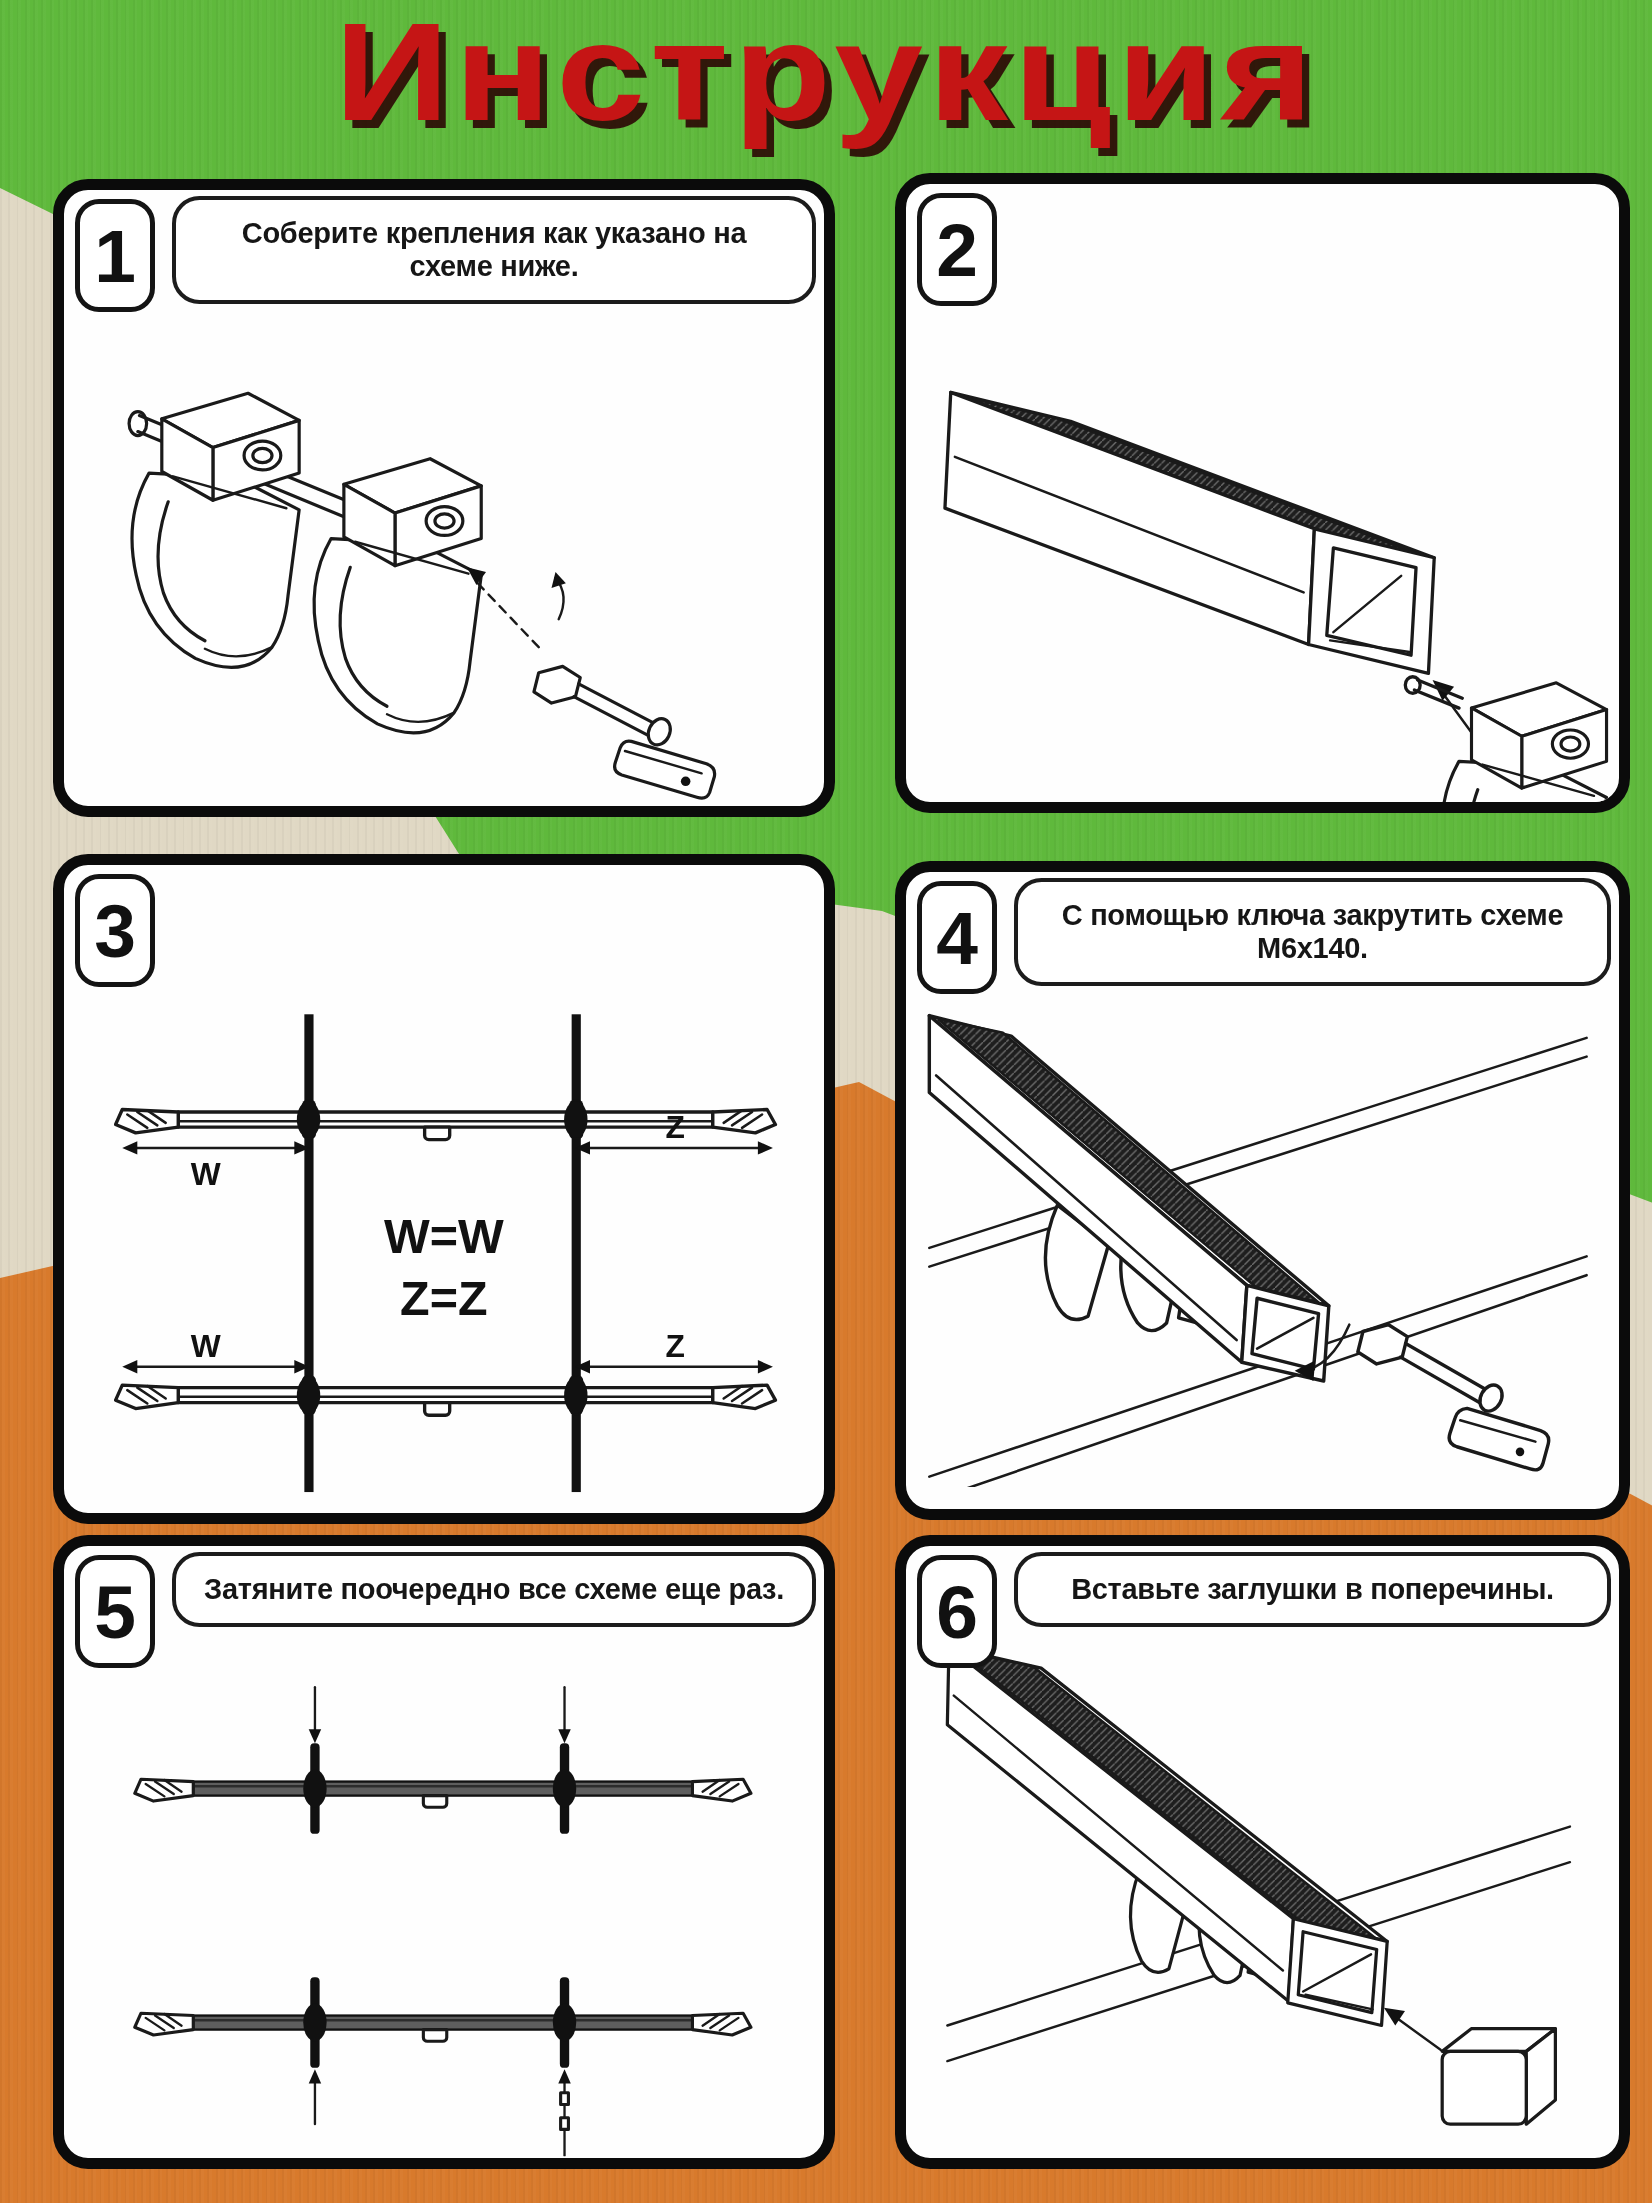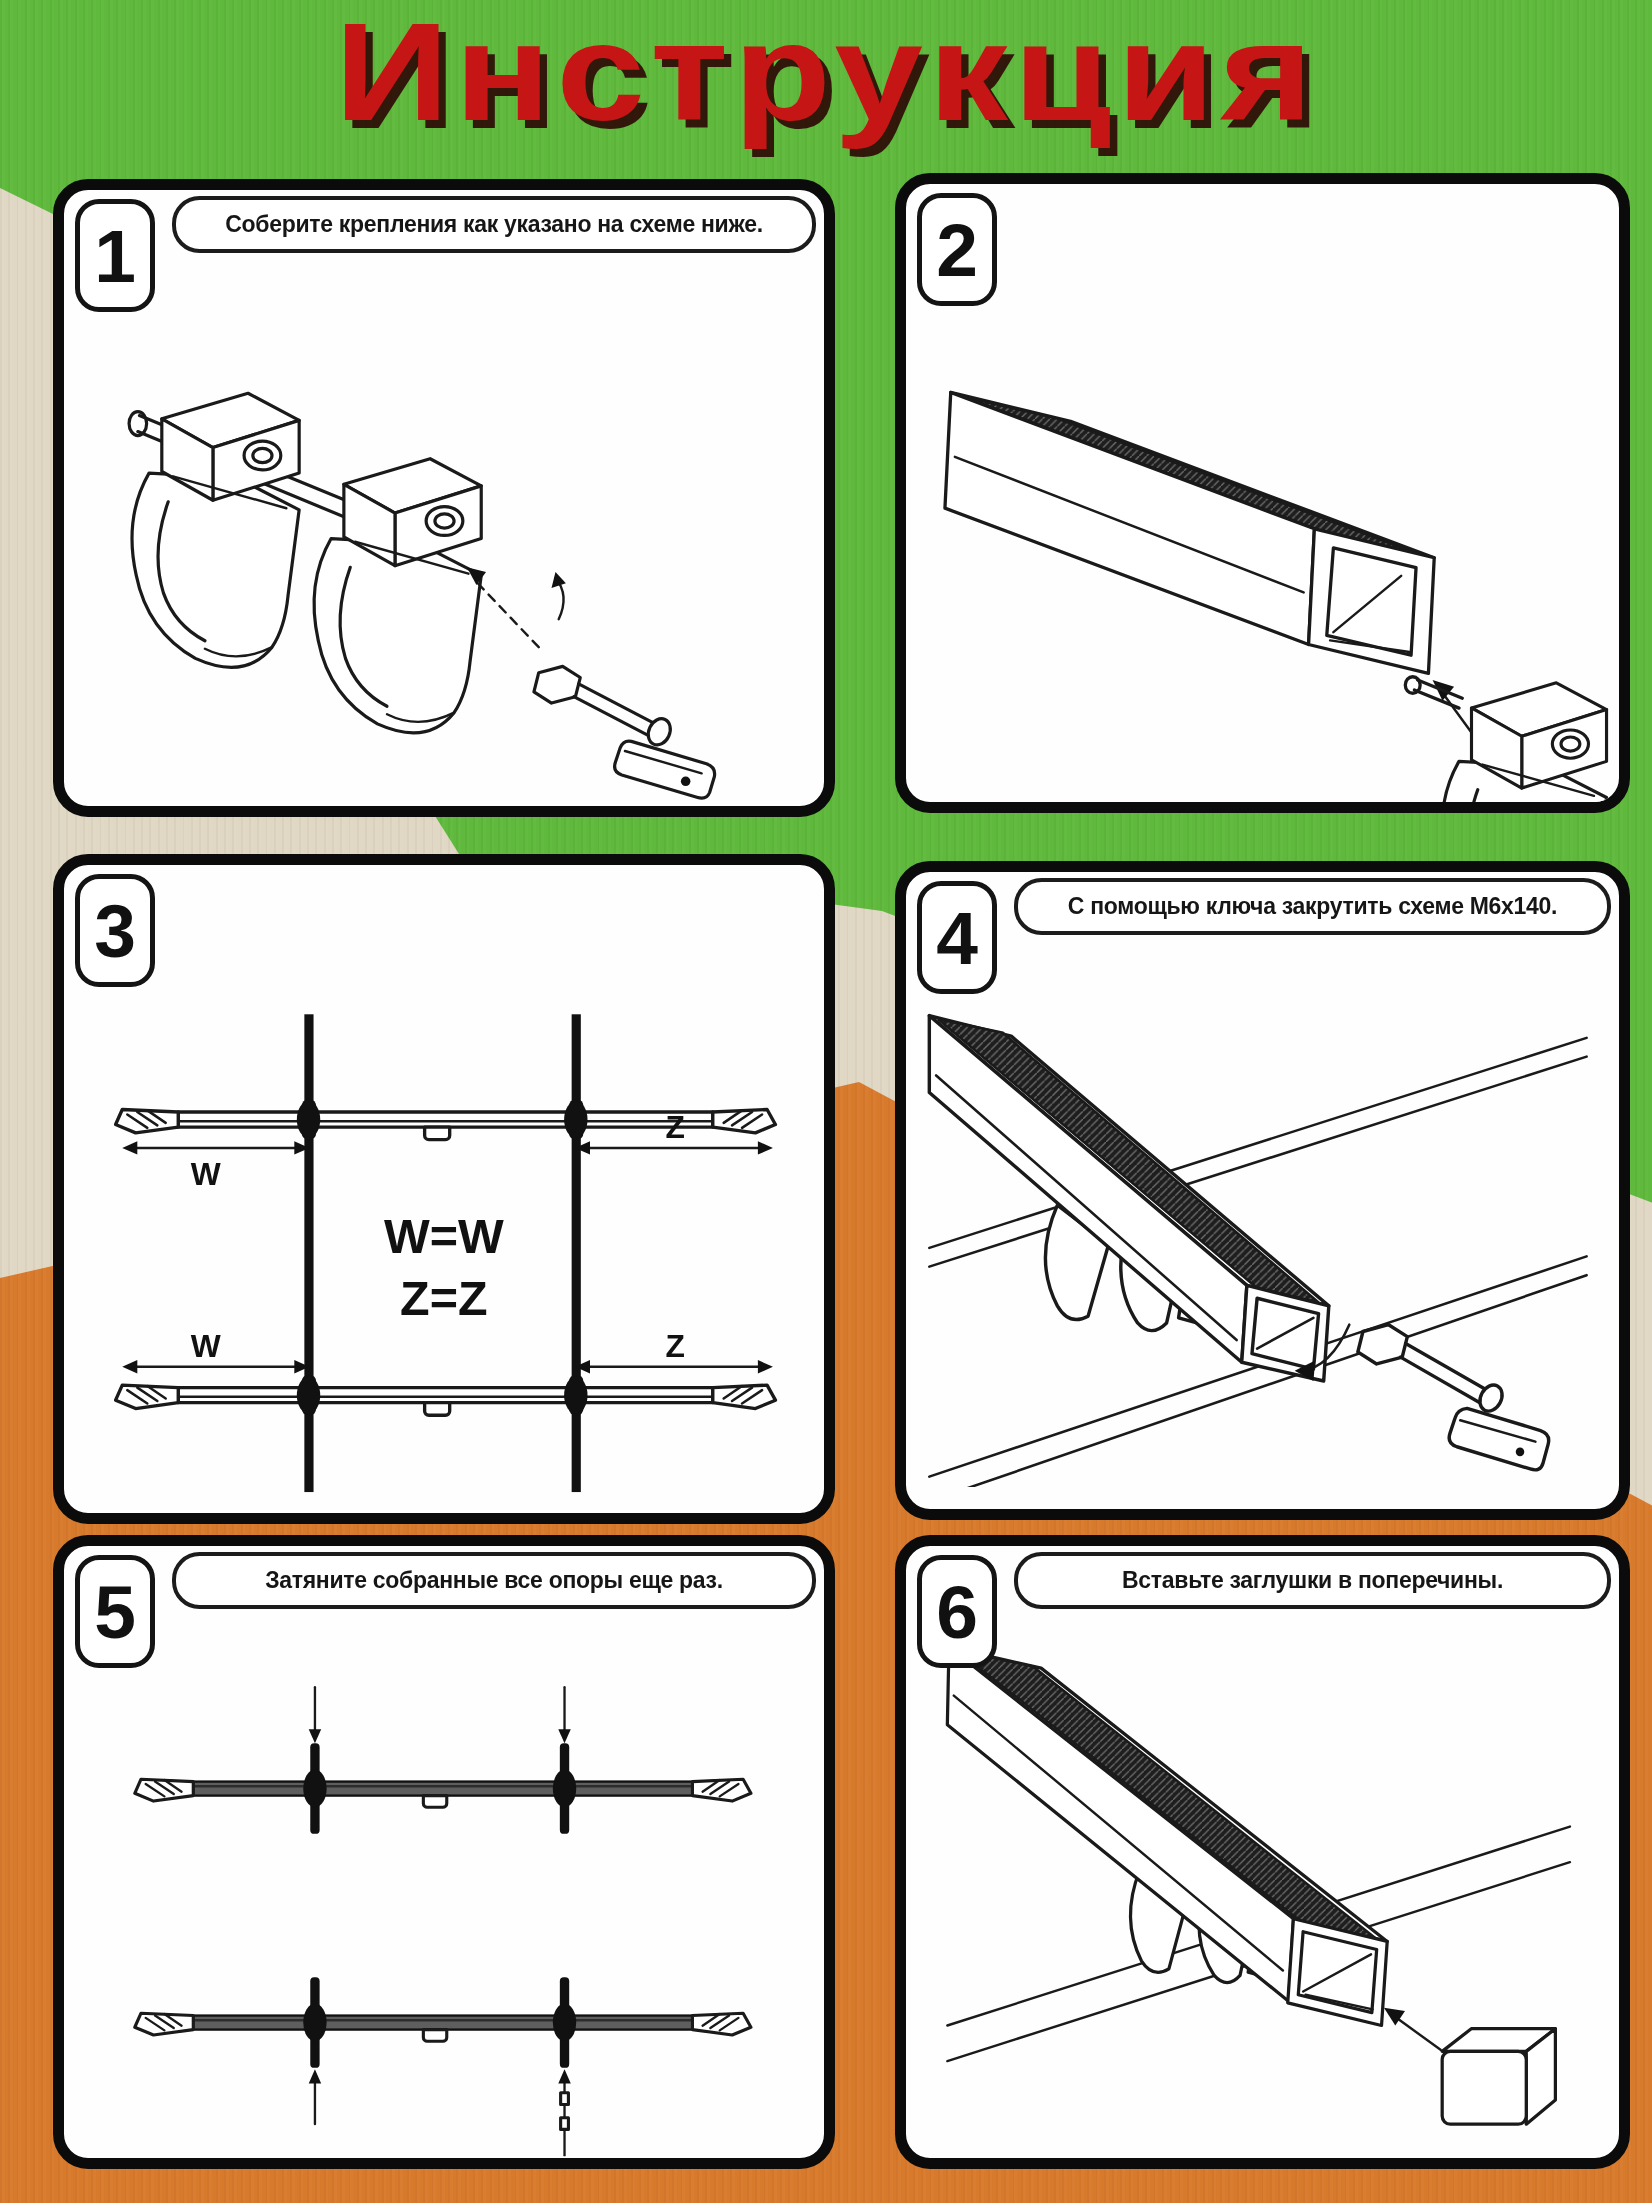--- a/index.html
+++ b/index.html
@@ -29,22 +29,22 @@
   .badge{
     position:absolute;top:9.2px;left:11px;width:70px;height:103px;
     border:5.5px solid #141414;border-radius:24px;background:#fff;color:#111;
     display:flex;align-items:center;justify-content:center;
     font-size:75px;font-weight:bold;z-index:3;
   }
   .label{
     position:absolute;top:5.5px;left:108px;right:8px;min-height:57px;
     border:4.6px solid #1c1c1c;border-radius:27.5px;background:#fff;
     display:flex;align-items:center;justify-content:center;text-align:center;
-    font-weight:bold;font-size:23px;line-height:1.14;color:#161616;
-    padding:10px 24px;z-index:2;box-sizing:border-box;letter-spacing:-0.3px;
+    font-weight:bold;font-size:29px;line-height:1.14;color:#161616;
+    padding:17px 24px;z-index:2;box-sizing:border-box;letter-spacing:-0.3px;
   }
   .art{position:absolute;z-index:1}
   .fw{fill:#fff;stroke:#1a1a1a;stroke-width:4;stroke-linejoin:round}
   .ln{fill:none;stroke:#1a1a1a;stroke-width:4;stroke-linejoin:round;stroke-linecap:round}
   .thin{stroke-width:3}
   .dk{fill:#111;stroke:none}
   .eq{font-family:"Liberation Sans",sans-serif;font-weight:bold;fill:#111}
 </style>
 </head>
 <body>
@@ -237,21 +237,21 @@
           <path class="fw" d="M630,510 L716,536 Q728,540 725,552 L719,574 Q716,585 704,581 L618,555 Q606,551 610,539 L616,521 Q619,511 630,510 Z"></path>
           <line class="ln thin" x1="622" y1="524" x2="710" y2="549"></line>
           <circle class="dk" cx="692" cy="561" r="5"></circle>
         </g>
       </g>
     </svg>
   </section>
 
   <section class="panel" style="left:53px;top:1535px;width:782px;height:634px">
     <div class="badge">5</div>
-    <div class="label">Затяните собранные все опоры еще раз.</div>
+    <div class="label">Затяните поочередно все схеме еще раз.</div>
     <svg class="art" style="left:0;top:110px" width="760" height="501" viewBox="0 0 828 546">
       <g transform="translate(60,0) scale(0.85)">
         <g>
           <rect x="245" y="112" width="12" height="116" rx="5" class="dk"></rect>
           <rect x="565" y="112" width="12" height="116" rx="5" class="dk"></rect>
           <rect x="95" y="161" width="640" height="18" fill="#5e5e5e" stroke="#111" stroke-width="3"></rect>
           <line x1="95" y1="167" x2="735" y2="167" stroke="#2c2c2c" stroke-width="3"></line>
           <polygon class="fw" points="28,158 95,161 95,179 44,186 20,176"></polygon>
           <path class="ln thin" d="M34,164 L58,180 M46,161 L70,177 M58,159 L80,174"></path>
           <polygon class="fw" points="735,161 800,158 810,176 786,186 735,179"></polygon>

